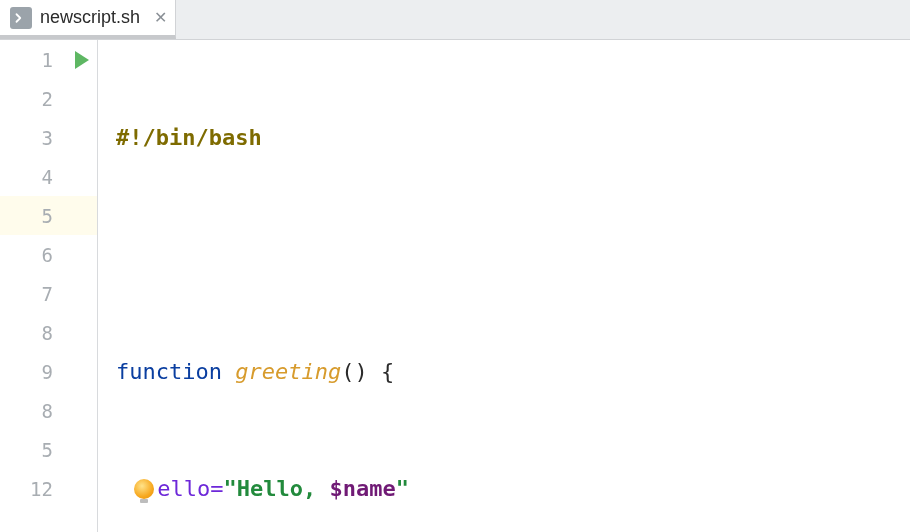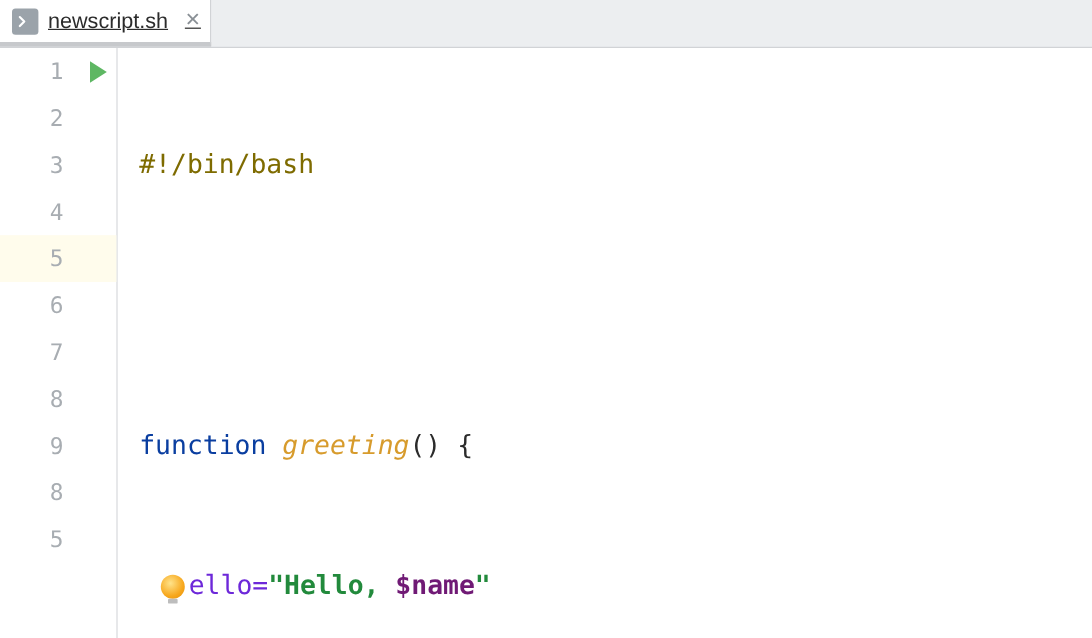--- a/index.html
+++ b/index.html
@@ -24,21 +24,20 @@
     display: flex;
     align-items: center;
     padding: 0 8px 0 10px;
     background: #ffffff;
     border-right: 1px solid #d1d3d6;
     gap: 8px;
     font-size: 18px;
     color: #2b2b2b;
     border-bottom: 4px solid #c7c9cc;
     position: relative;
-    text-decoration: underline;
   }
   .tab-icon {
     width: 22px; height: 22px;
     background: #9ba3aa;
     border-radius: 3px;
     display: flex; align-items: center; justify-content: center;
   }
   .tab-icon svg { width: 12px; height: 12px; }
   .tab-close {
     color: #8a9096;
@@ -89,21 +88,21 @@
     padding-left: 18px;
     white-space: pre;
     position: relative;
   }
   .code-line {
     height: 39px;
     display: flex;
     align-items: center;
     position: relative;
   }
-  .tok-shebang { color: #7e6b00; font-weight: normal; }
+  .tok-shebang { color: #7e6b00; font-weight: bold; }
   .tok-keyword { color: #0a3ea0; font-weight: normal; }
   .tok-funcname { color: #d79b2c; font-style: italic; }
   .tok-punct { color: #2b2b2b; }
   .tok-string { color: #228a3c; font-weight: bold; }
   .tok-var { color: #701a75; font-weight: bold; }
   .tok-plain { color: #6d28d9; }
   .bulb {
     position: absolute;
     left: 18px;
     top: 50%;
@@ -167,20 +166,23 @@
       </div>
     <div class="gutter-row">
         <span>9</span>
       </div>
     <div class="gutter-row">
         <span>8</span>
       </div>
     <div class="gutter-row">
         <span>5</span>
       </div>
+    <div class="gutter-row">
+        <span>12</span>
+      </div>
   </div>
 
   <div class="code-pane">
     <div class="code-line"><span class="tok-shebang">#!/bin/bash</span></div>
     <div class="code-line"></div>
     <div class="code-line"><span class="tok-keyword">function</span><span class="tok-plain"> </span><span class="tok-funcname">greeting</span><span class="tok-punct">()</span><span class="tok-plain"> </span><span class="tok-punct">{</span></div>
     <div class="code-line">
       <span class="bulb"></span>
       <span class="tok-plain indent1"></span><span class="tok-plain" style="opacity:0">h</span><span class="tok-plain">ello</span><span class="tok-plain">=</span><span class="tok-string">"</span><span class="tok-string">Hello, </span><span class="tok-var">$name</span><span class="tok-string">"</span>
     </div>

